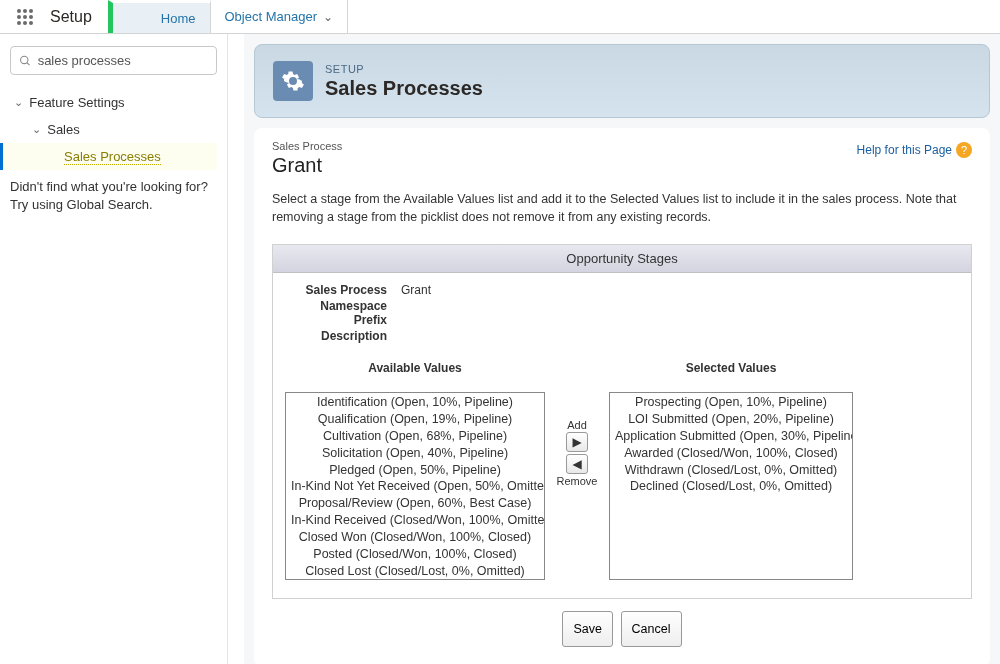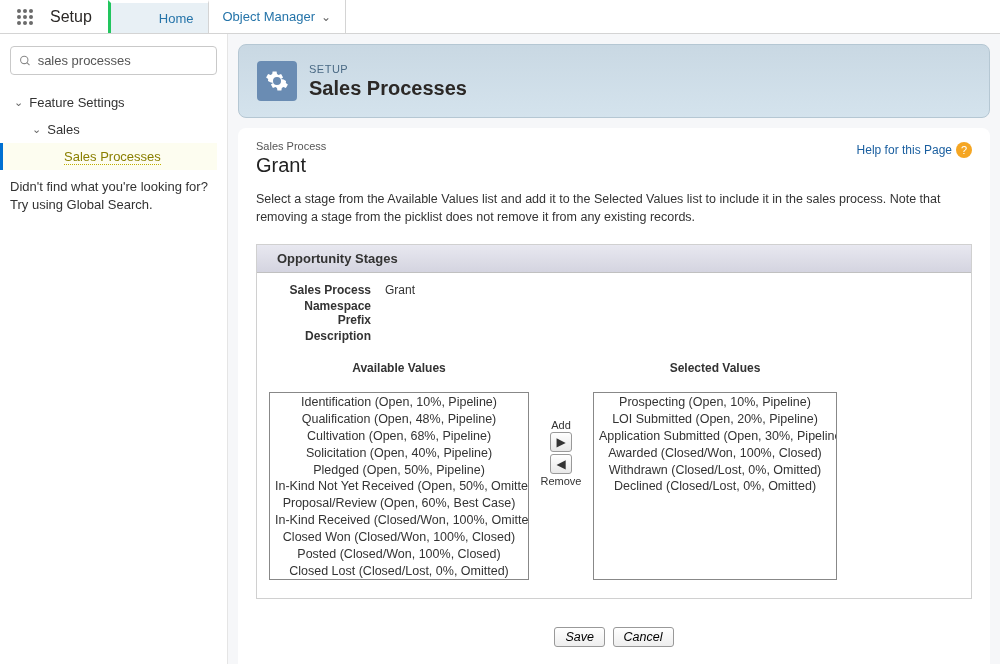--- a/index.html
+++ b/index.html
@@ -36,34 +36,35 @@
     .nav-tab {
       display: flex; align-items: center;
       padding: 0 14px;
       font-size: 13px;
       color: #2574a9;
       cursor: pointer;
       border-right: 1px solid #d4d4d4;
     }
     .nav-tab.active {
       background: #e8f0f5;
-      border-left: 3px solid #22c55e;
+      border-left: 5px solid #22c55e;
       border-top: 3px solid #fff;
       position: relative;
       padding-left: 48px;
     }
     .nav-tab .chevron {
       margin-left: 6px;
       font-size: 12px;
       color: #666;
     }
     
     .body {
       display: flex;
       height: calc(664px - 34px);
+      gap: 16px;
     }
     .sidebar {
       width: 228px;
       border-right: 1px solid #e5e5e5;
       padding: 12px 10px;
       display: flex;
       flex-direction: column;
     }
     .search-box {
       display: flex; align-items: center;
@@ -189,23 +190,24 @@
       line-height: 1.4;
       margin-bottom: 18px;
     }
     .stages-box {
       border: 1px solid #d0d0d0;
     }
     .stages-header {
       background: linear-gradient(#e8e8f0, #d4d4e0);
       border-bottom: 1px solid #c0c0c0;
       font-size: 13px;
-      font-weight: 700;
+      font-weight: 400;
       padding: 6px 20px;
       color: #333;
+      text-align: center;
     }
     .meta-rows {
       padding: 10px 12px 6px 12px;
       font-size: 12px;
     }
     .meta-row {
       display: flex;
       margin-bottom: 2px;
     }
     .meta-label {
@@ -267,27 +269,26 @@
       font-size: 12px;
       margin: 1px 0;
     }
     .dual-buttons .btnlabel { font-size: 11px; color: #333; }
     .action-row {
       text-align: center;
       padding-top: 12px;
     }
     .action-row button {
       font-size: 12.5px;
-      padding: 2px 10px;
+      padding: 10px 10px;
       border: 1px solid #999;
       background: linear-gradient(#fff,#eee);
       border-radius: 3px;
       cursor: pointer;
-      margin: 16px 2px;
-      font-style: italic;
+      margin: 0 2px;
     }
   </style>
 </head>
 <body>
 
 <div class="topbar">
   <div class="app-launcher">
     <svg viewBox="0 0 18 18">
       <circle cx="3" cy="3" r="2" fill="#6b6b6b"></circle>
         <circle cx="9" cy="3" r="2" fill="#6b6b6b"></circle>
@@ -373,21 +374,21 @@
             <div class="meta-label">Description</div>
             <div class="meta-value"></div>
           </div>
         </div>
 
         <div class="duallist">
           <div class="dual-col">
             <div class="dual-col-label">Available Values</div>
             <div class="listbox" id="available-list">
                 <div class="opt">Identification (Open, 10%, Pipeline)</div>
-                <div class="opt">Qualification (Open, 48%, Pipeline)</div>
+                <div class="opt">Qualification (Open, 19%, Pipeline)</div>
                 <div class="opt">Cultivation (Open, 68%, Pipeline)</div>
                 <div class="opt">Solicitation (Open, 40%, Pipeline)</div>
                 <div class="opt">Pledged (Open, 50%, Pipeline)</div>
                 <div class="opt">In-Kind Not Yet Received (Open, 50%, Omitted)</div>
                 <div class="opt">Proposal/Review (Open, 60%, Best Case)</div>
                 <div class="opt">In-Kind Received (Closed/Won, 100%, Omitted)</div>
                 <div class="opt">Closed Won (Closed/Won, 100%, Closed)</div>
                 <div class="opt">Posted (Closed/Won, 100%, Closed)</div>
                 <div class="opt">Closed Lost (Closed/Lost, 0%, Omitted)</div>
               </div>

